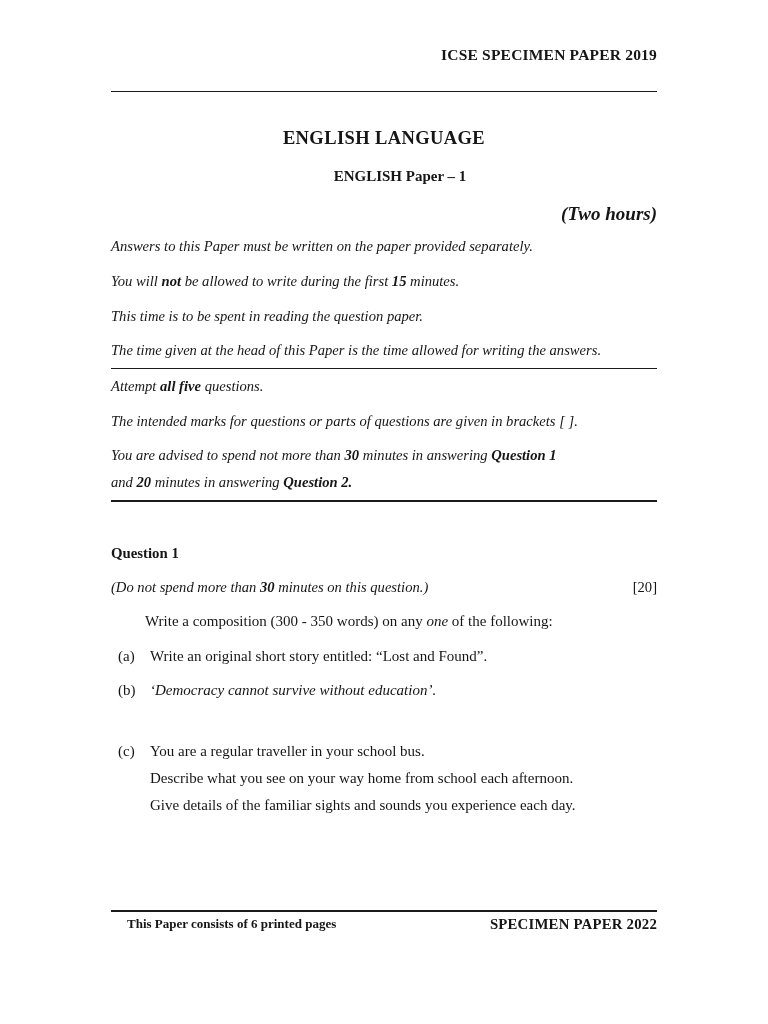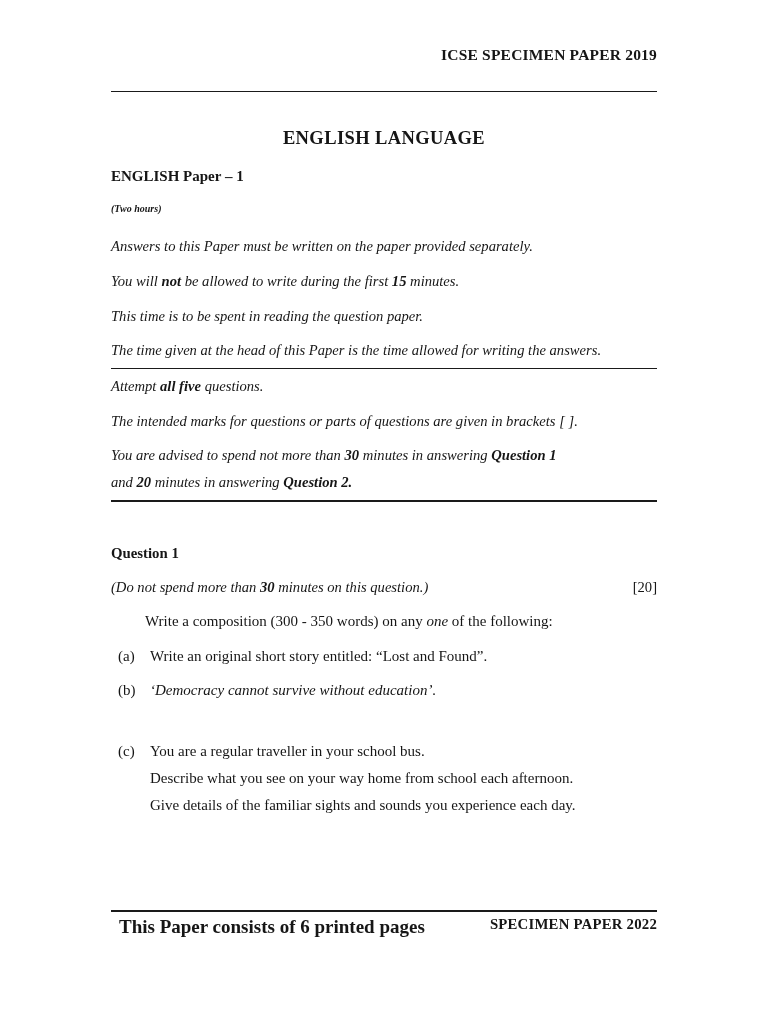--- a/index.html
+++ b/index.html
@@ -56,35 +56,35 @@
     left: 0;
     width: 546px;
     text-align: center;
     font-weight: bold;
     font-size: 18.5px;
     letter-spacing: 0.4px;
   }
   .title-sub {
     position: absolute;
     top: 168px;
-    left: 0;
-    width: 546px;
-    text-align: left;
+    left: 16px;
+    width: 546px;
+    text-align: center;
     font-weight: bold;
     font-size: 15px;
   }
   .title-duration {
     position: absolute;
     top: 203px;
     left: 0;
     width: 546px;
-    text-align: left;
+    text-align: right;
     font-weight: bold;
     font-style: italic;
-    font-size: 10px;
+    font-size: 19px;
   }
 
   
   .instr {
     position: absolute;
     left: 0;
     width: 546px;
     text-align: left;
     font-style: italic;
     font-size: 14.6px;
@@ -184,23 +184,23 @@
     position: absolute;
     top: 910px;
     left: 0;
     width: 546px;
     height: 0;
     border-top: 2px solid #1a1a1a;
   }
   .footer-left {
     position: absolute;
     top: 916px;
-    left: 8px;
-    font-weight: bold;
-    font-size: 19px;
+    left: 16px;
+    font-weight: bold;
+    font-size: 13px;
   }
   .footer-right {
     position: absolute;
     top: 916px;
     left: 0;
     width: 546px;
     text-align: right;
     font-weight: bold;
     font-size: 14.8px;
     letter-spacing: 0.2px;

